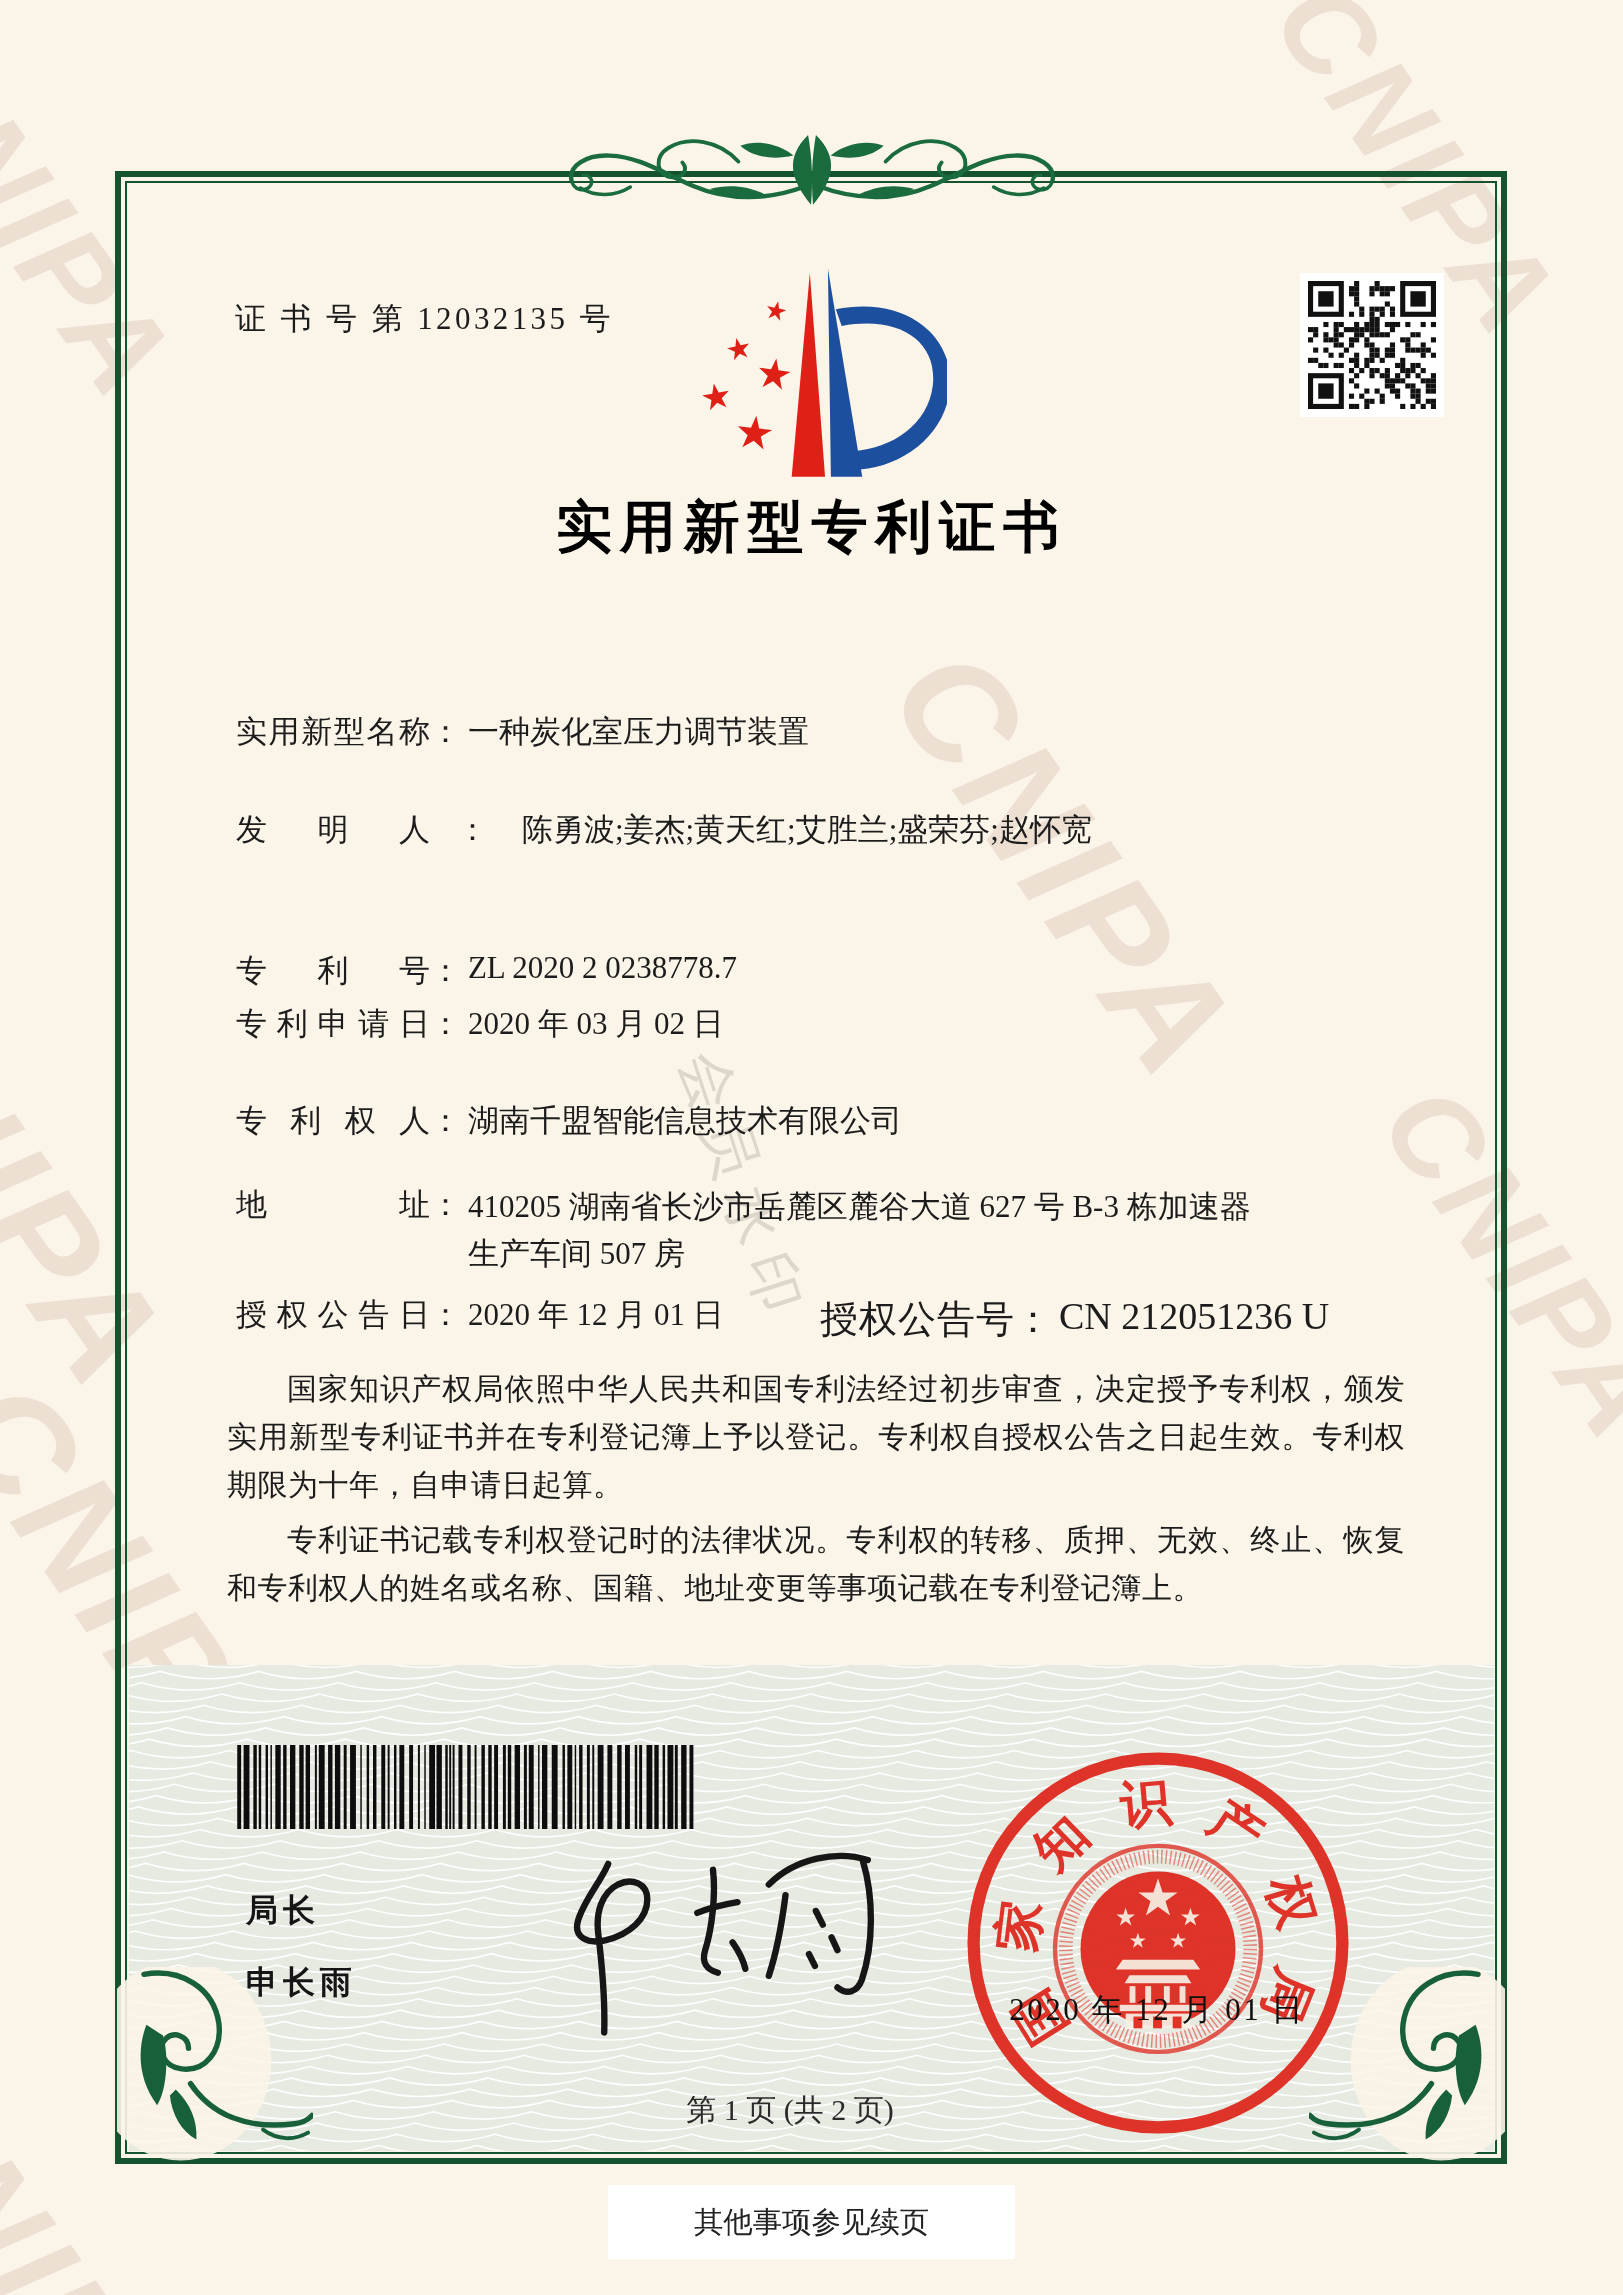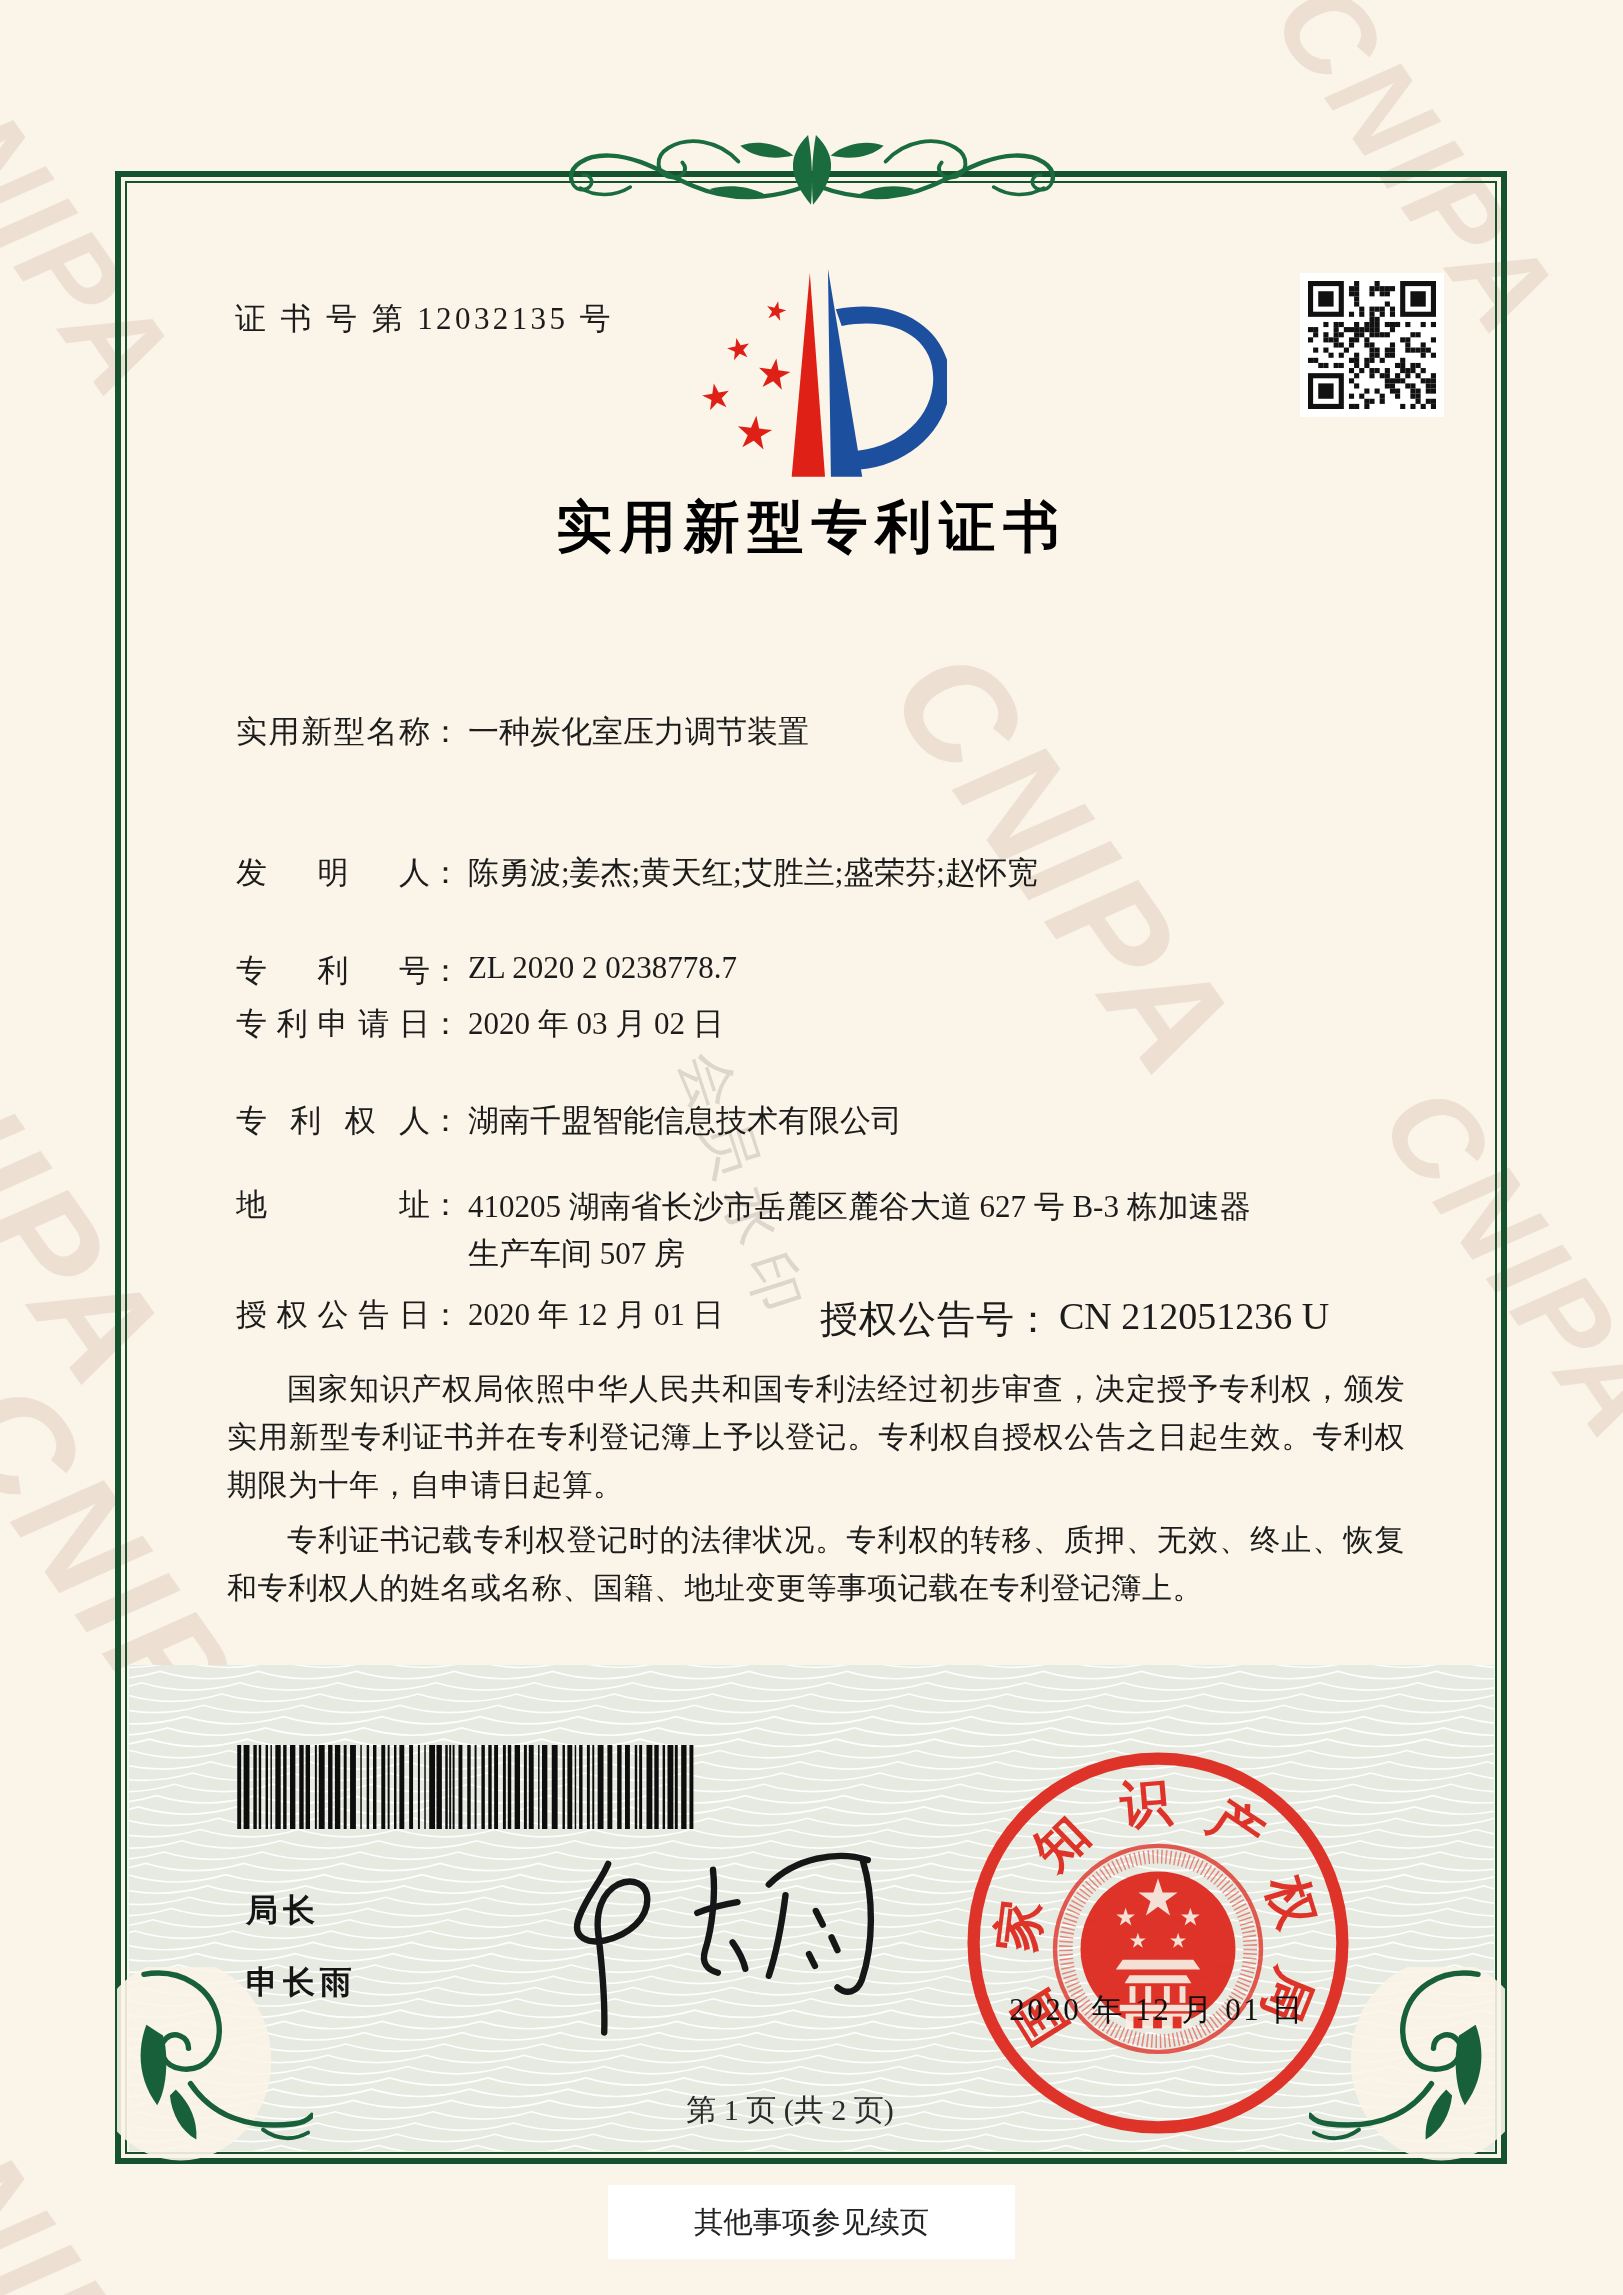--- a/index.html
+++ b/index.html
@@ -403,21 +403,21 @@
       </svg>
   </div>
 
   <div class="title">实用新型专利证书</div>
 
   <div class="row" style="top:711px;">
     <span class="flabel">实用新型名称</span>
       <span class="fcolon">：</span>
     <span class="fvalue">一种炭化室压力调节装置</span>
   </div>
-  <div class="row" style="top:852px;">
+  <div class="row" style="top:809px;gap:27px;">
     <span class="flabel">发明人</span>
       <span class="fcolon">：</span>
     <span class="fvalue">陈勇波;姜杰;黄天红;艾胜兰;盛荣芬;赵怀宽</span>
   </div>
   <div class="row" style="top:906px;margin-top:44px;">
     <span class="flabel">专利号</span>
       <span class="fcolon">：</span>
     <span class="fvalue">ZL 2020 2 0238778.7</span>
   </div>
   <div class="row" style="top:1003px;">

